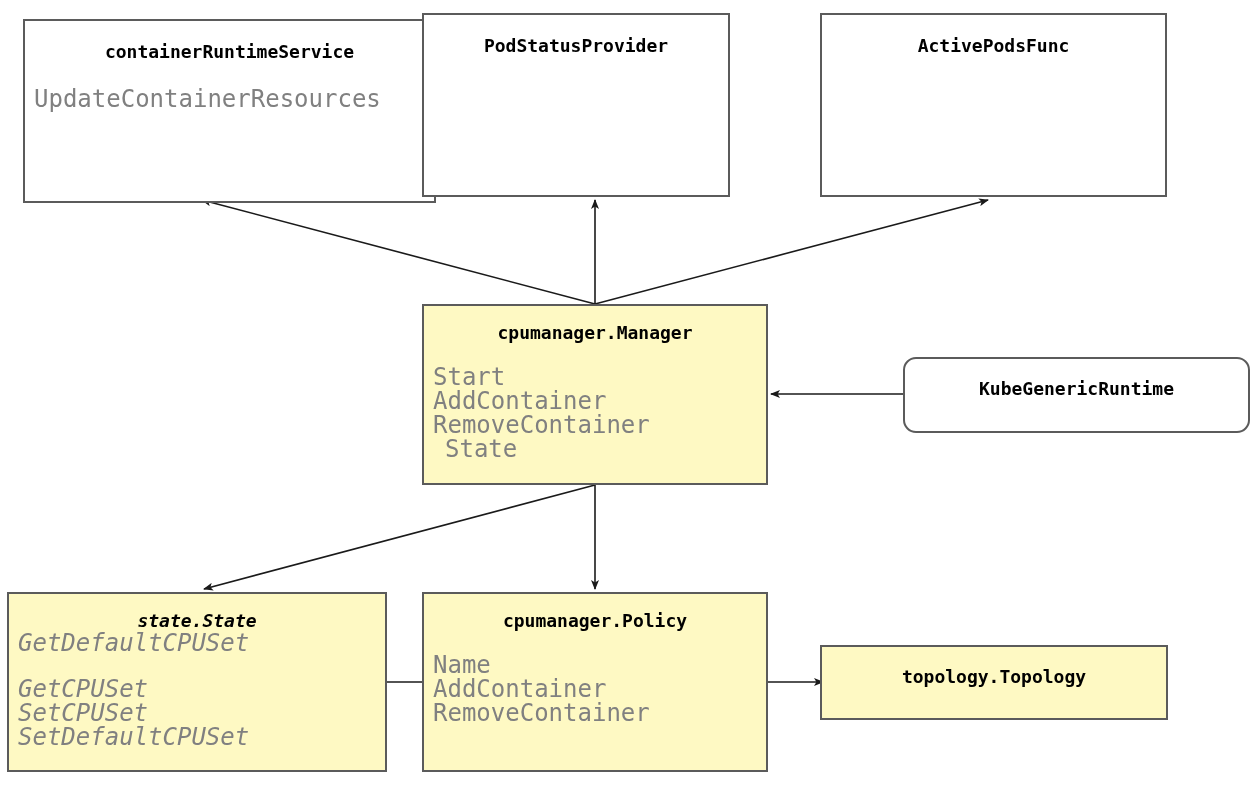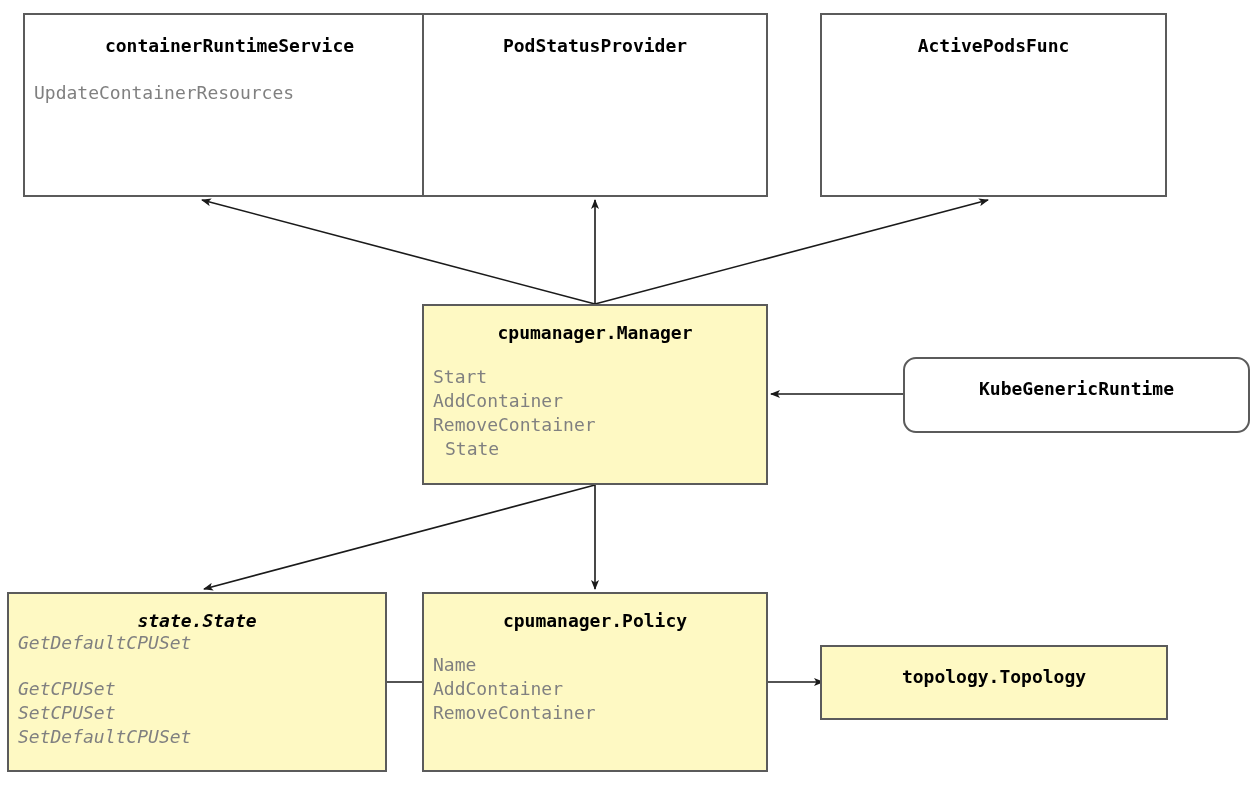--- a/index.html
+++ b/index.html
@@ -41,21 +41,21 @@
     text-align: center;
     font-weight: bold;
     color: #000000;
     font-size: 18px;
     letter-spacing: 0px;
     line-height: 20px;
   }
   .member {
     display: block;
     color: #808080;
-    font-size: 18px;
+    font-size: 24px;
     line-height: 24px;
   }
 </style>
 </head>
 <body>
 
 <div id="canvas">
 
   <svg class="edges" width="1258" height="788" viewBox="0 0 1258 788" xmlns="http://www.w3.org/2000/svg">
     <defs>
@@ -74,26 +74,26 @@
 
     <line x1="595" y1="485" x2="204" y2="589" stroke="#1a1a1a" stroke-width="1.6" marker-end="url(#arrowhead)"></line>
 
     <line x1="595" y1="485" x2="595" y2="589" stroke="#1a1a1a" stroke-width="1.6" marker-end="url(#arrowhead)"></line>
 
     <line x1="422" y1="682" x2="375" y2="682" stroke="#1a1a1a" stroke-width="1.6" marker-end="url(#arrowhead)"></line>
 
     <line x1="768" y1="682" x2="823" y2="682" stroke="#1a1a1a" stroke-width="1.6" marker-end="url(#arrowhead)"></line>
   </svg>
 
-  <div class="node" style="left:23px; top:13px; width:413px; height:184px;">
+  <div class="node" style="left:23px; top:19px; width:413px; height:184px;">
     <span class="node-title" style="margin-top:21px;">containerRuntimeService</span>
     <span class="member" style="margin-top:25px; margin-left:9px;">UpdateContainerResources</span>
   </div>
 
-  <div class="node" style="left:422px; top:13px; width:346px; height:184px;">
+  <div class="node" style="left:422px; top:13px; width:308px; height:184px;">
     <span class="node-title" style="margin-top:21px;">PodStatusProvider</span>
   </div>
 
   <div class="node" style="left:820px; top:13px; width:347px; height:184px;">
     <span class="node-title" style="margin-top:21px;">ActivePodsFunc</span>
   </div>
 
   <div class="node filled" style="left:422px; top:304px; width:346px; height:181px;">
     <span class="node-title" style="margin-top:17px;">cpumanager.Manager</span>
     <span class="member" style="margin-top:22px; margin-left:9px;">Start</span>

